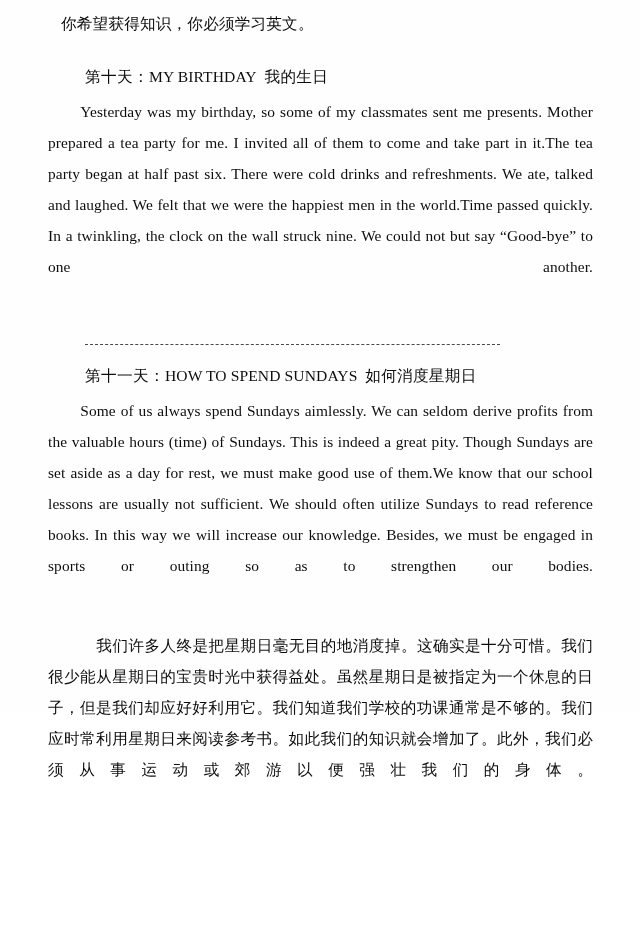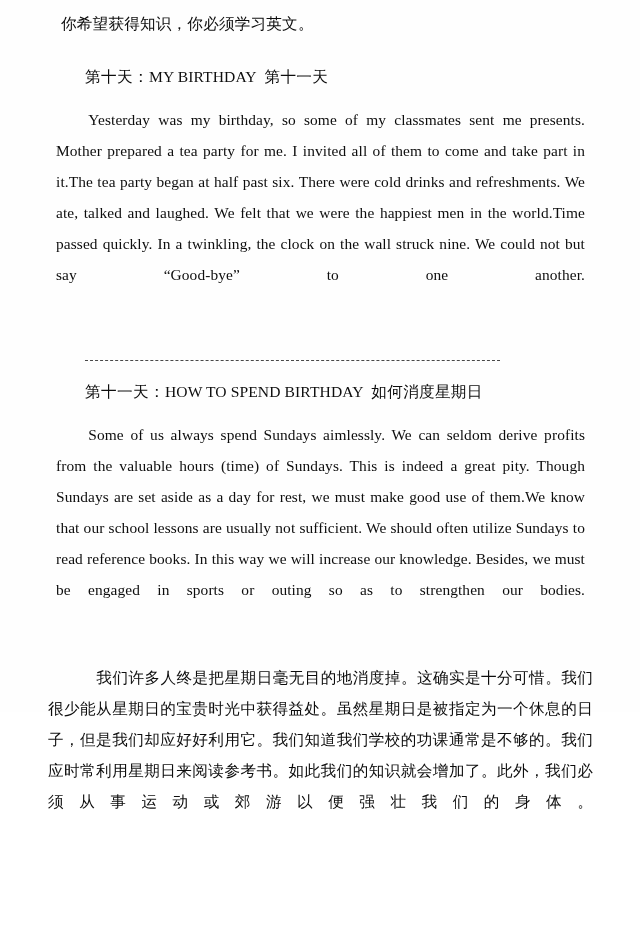--- a/index.html
+++ b/index.html
@@ -24,21 +24,21 @@
     background: #fefefe;
     box-sizing: border-box;
     padding: 0 47px 0 48px;
   }
 
   
   .para {
     font-size: 15.4px;
     line-height: 31px;
     color: #0d0d0d;
-    margin: 8px;
+    margin: 0;
     text-align: justify;
     text-justify: inter-word;
     letter-spacing: 0.1px;
   }
 
   .para-en {
     text-indent: 2.1em;
   }
 
   
@@ -122,41 +122,41 @@
 <div class="page">
 
   <div class="gap-8"></div>
   <p class="first-line-cn">你希望获得知识，你必须学习英文。</p>
 
   <div class="gap-22"></div>
 
   <div class="section">
 
     <h2 class="section-heading">
-      <span class="day">第十天：</span><span class="title-en">MY BIRTHDAY</span>&nbsp;&nbsp;<span class="title-cn">第十一天</span>
+      <span class="day">第十天：</span><span class="title-en">MY BIRTHDAY</span>&nbsp;&nbsp;<span class="title-cn">我的生日</span>
     </h2>
 
     <div class="gap-4"></div>
 
     <p class="para para-en">Yesterday was my birthday, so some of my classmates sent me presents. Mother prepared a tea party for me. I invited all of them to come and take part in it.The tea party began at half past six. There were cold drinks and refreshments. We ate, talked and laughed. We felt that we were the happiest men in the world.Time passed quickly. In a twinkling, the clock on the wall struck nine. We could not but say “Good-bye” to one another.</p>
 
     <div class="gap-2"></div>
 
   </div>
 
   <div class="gap-14"></div>
 
   <div class="section">
 
     <div class="divider-row">
       <div class="divider"></div>
     </div>
 
     <h2 class="section-heading">
-      <span class="day">第十一天：</span><span class="title-en">HOW TO SPEND BIRTHDAY</span>&nbsp;&nbsp;<span class="title-cn">如何消度星期日</span>
+      <span class="day">第十一天：</span><span class="title-en">HOW TO SPEND SUNDAYS</span>&nbsp;&nbsp;<span class="title-cn">如何消度星期日</span>
     </h2>
 
     <div class="gap-4"></div>
 
     <p class="para para-en">Some of us always spend Sundays aimlessly. We can seldom derive profits from the valuable hours (time) of Sundays. This is indeed a great pity. Though Sundays are set aside as a day for rest, we must make good use of them.We know that our school lessons are usually not sufficient. We should often utilize Sundays to read reference books. In this way we will increase our knowledge. Besides, we must be engaged in sports or outing so as to strengthen our bodies.</p>
 
     <div class="gap-2"></div>
 
     <p class="para-cn indent-3">我们许多人终是把星期日毫无目的地消度掉。这确实是十分可惜。我们很少能从星期日的宝贵时光中获得益处。虽然星期日是被指定为一个休息的日子，但是我们却应好好利用它。我们知道我们学校的功课通常是不够的。我们应时常利用星期日来阅读参考书。如此我们的知识就会增加了。此外，我们必须从事运动或郊游以便强壮我们的身体。</p>
   </div>

